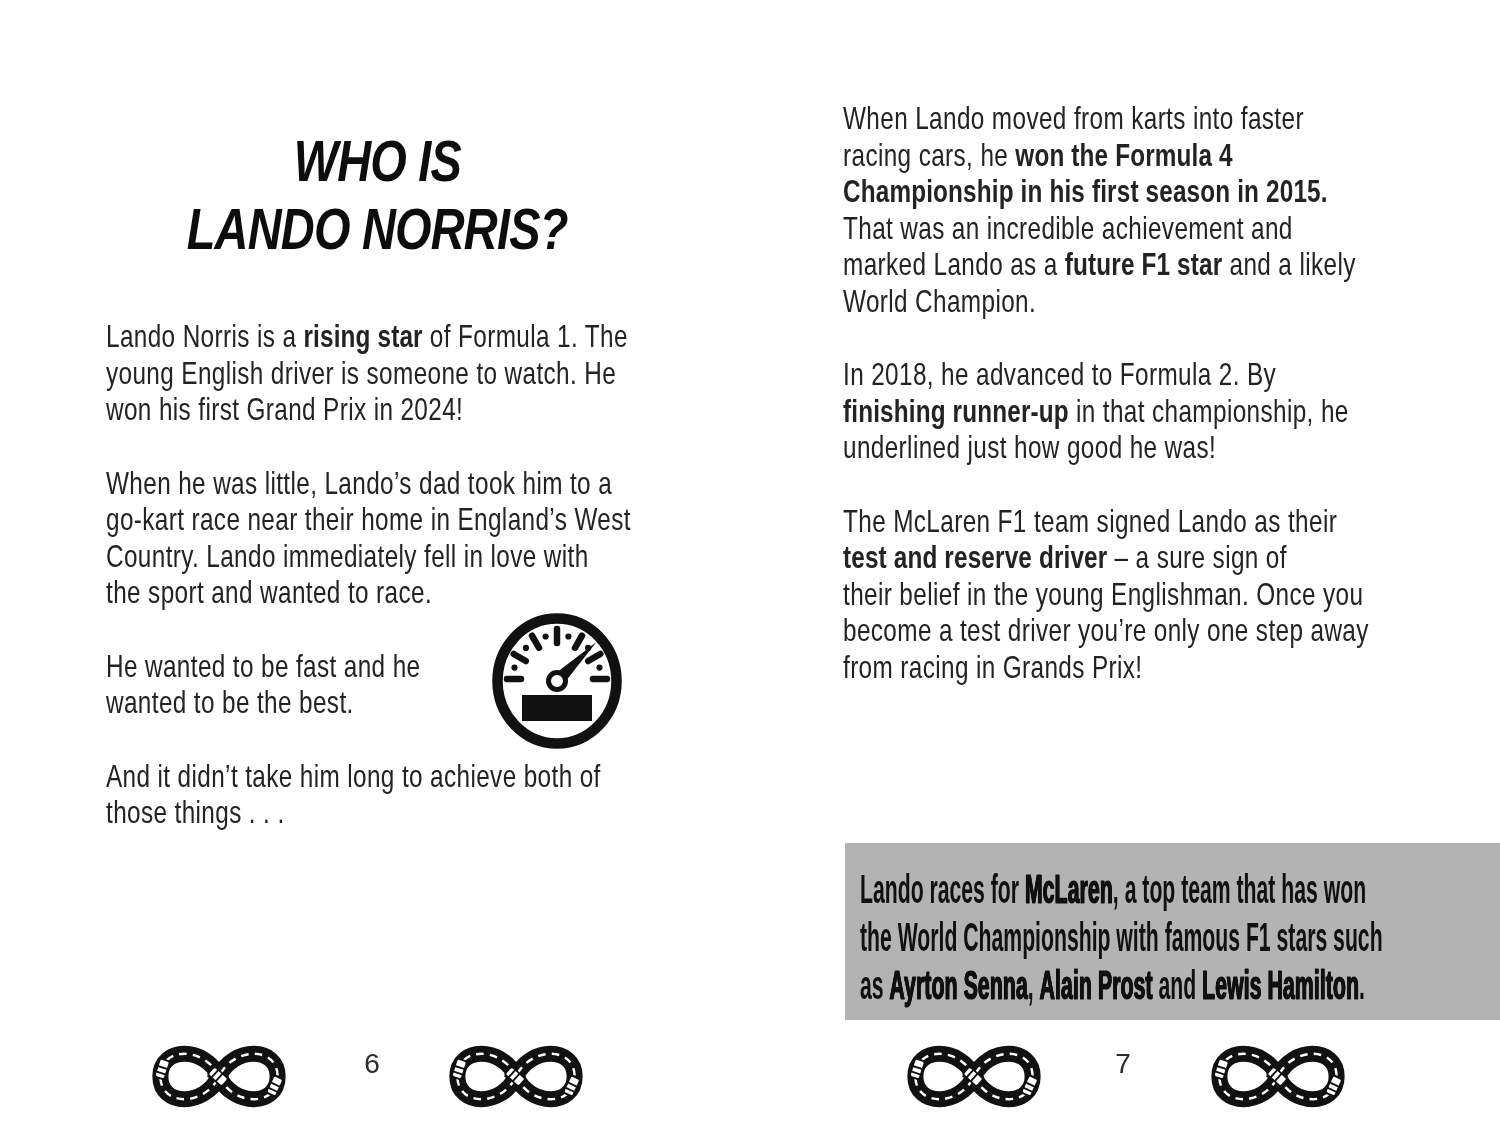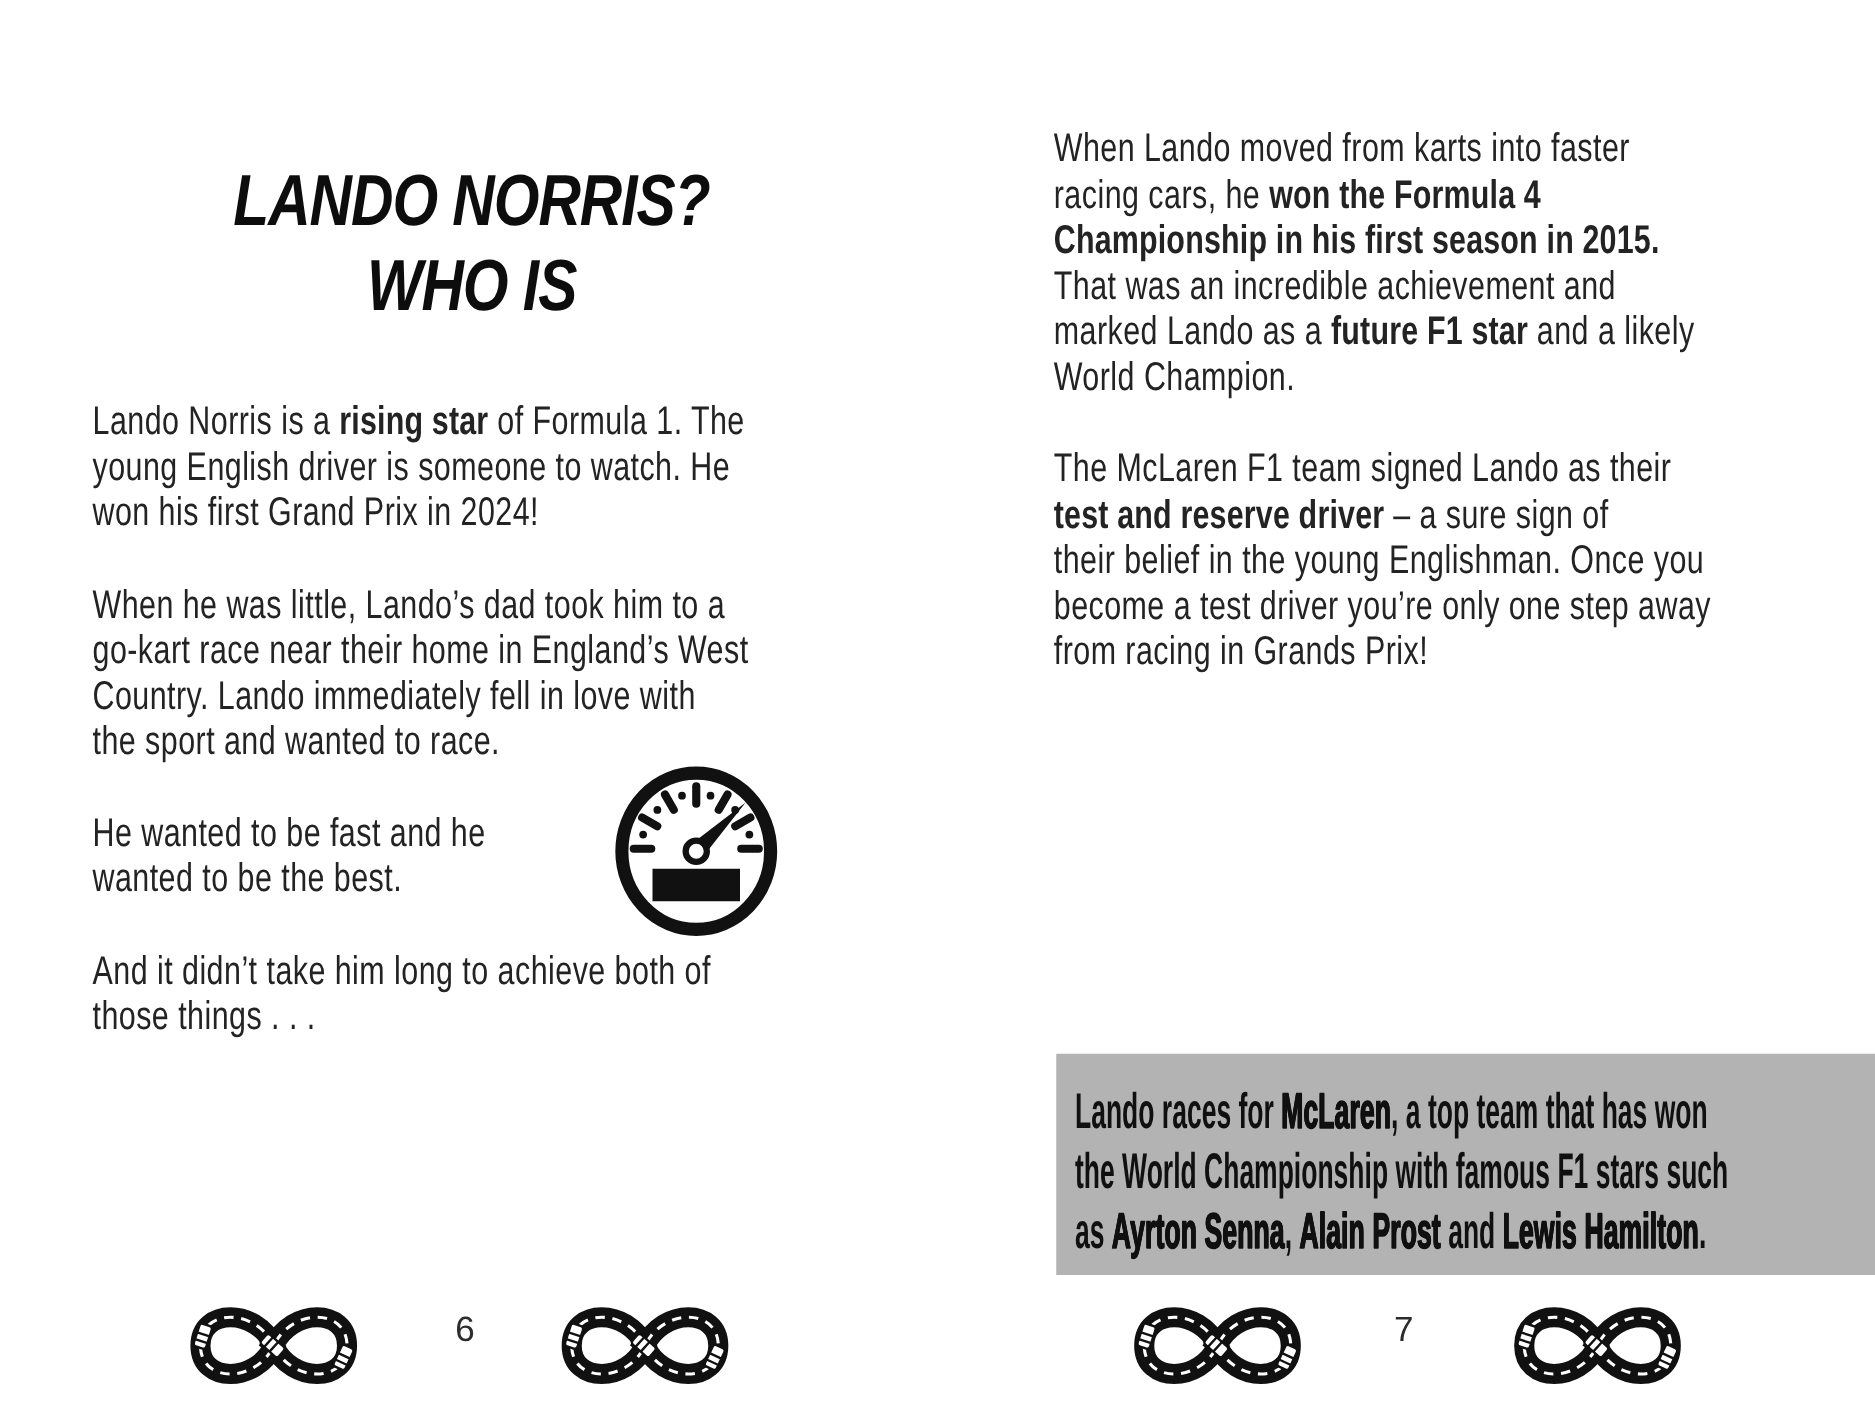--- a/index.html
+++ b/index.html
@@ -21,21 +21,21 @@
   .title-line{display:block;height:68px;line-height:68px;}
   .title-line > span{
     display:inline-block;
     font-size:58px;
     letter-spacing:-1px;
     white-space:nowrap;
     transform:scaleX(0.81);
   }
   
   .bodycol{position:absolute;width:620px;}
-  .bodycol.left{left:74px;top:318px;}
+  .bodycol.left{left:106px;top:318px;}
   .bodycol.right{left:843px;top:100px;}
   .para{margin:0 0 37px 0;}
   .tline{
     display:block;
     white-space:nowrap;
     font-size:32px;
     line-height:36.5px;
     letter-spacing:0.5px;
     transform:scaleX(0.76);
     transform-origin:0 50%;
@@ -135,22 +135,22 @@
       <circle cx="66.5" cy="70" r="8.5" fill="#ffffff" stroke="#111111" stroke-width="5"></circle>
       <rect x="31.5" y="84" width="70" height="26" fill="#111111"></rect>
     </symbol>
   </defs>
 </svg>
 
 <div class="book">
 
   <section>
     <h1 class="title">
+      <span class="title-line"><span>WHO IS</span></span>
       <span class="title-line"><span>LANDO NORRIS?</span></span>
-      <span class="title-line"><span>WHO IS</span></span>
     </h1>
 
     <div class="bodycol left">
       <div class="para">
           <div class="tline"><span>Lando Norris is a </span><span class="b">rising star</span><span> of Formula 1. The</span></div>
           <div class="tline"><span>young English driver is someone to watch. He</span></div>
           <div class="tline"><span>won his first Grand Prix in 2024!</span></div>
         </div>
       <div class="para">
           <div class="tline"><span>When he was little, Lando’s dad took him to a</span></div>
@@ -185,20 +185,25 @@
     <div class="bodycol right">
       <div class="para">
           <div class="tline"><span>When Lando moved from karts into faster</span></div>
           <div class="tline"><span>racing cars, he </span><span class="b">won the Formula 4</span></div>
           <div class="tline"><span class="b">Championship in his first season in 2015.</span></div>
           <div class="tline"><span>That was an incredible achievement and</span></div>
           <div class="tline"><span>marked Lando as a </span><span class="b">future F1 star</span><span> and a likely</span></div>
           <div class="tline"><span>World Champion.</span></div>
         </div>
       <div class="para">
+          <div class="tline"><span>In 2018, he advanced to Formula 2. By</span></div>
+          <div class="tline"><span class="b">finishing runner-up</span><span> in that championship, he</span></div>
+          <div class="tline"><span>underlined just how good he was!</span></div>
+        </div>
+      <div class="para">
           <div class="tline"><span>The McLaren F1 team signed Lando as their</span></div>
           <div class="tline"><span class="b">test and reserve driver</span><span> – a sure sign of</span></div>
           <div class="tline"><span>their belief in the young Englishman. Once you</span></div>
           <div class="tline"><span>become a test driver you’re only one step away</span></div>
           <div class="tline"><span>from racing in Grands Prix!</span></div>
         </div>
     </div>
 
     <div class="callout">
         <div class="tline"><span>Lando races for </span><span class="b">McLaren</span><span>, a top team that has won</span></div>

